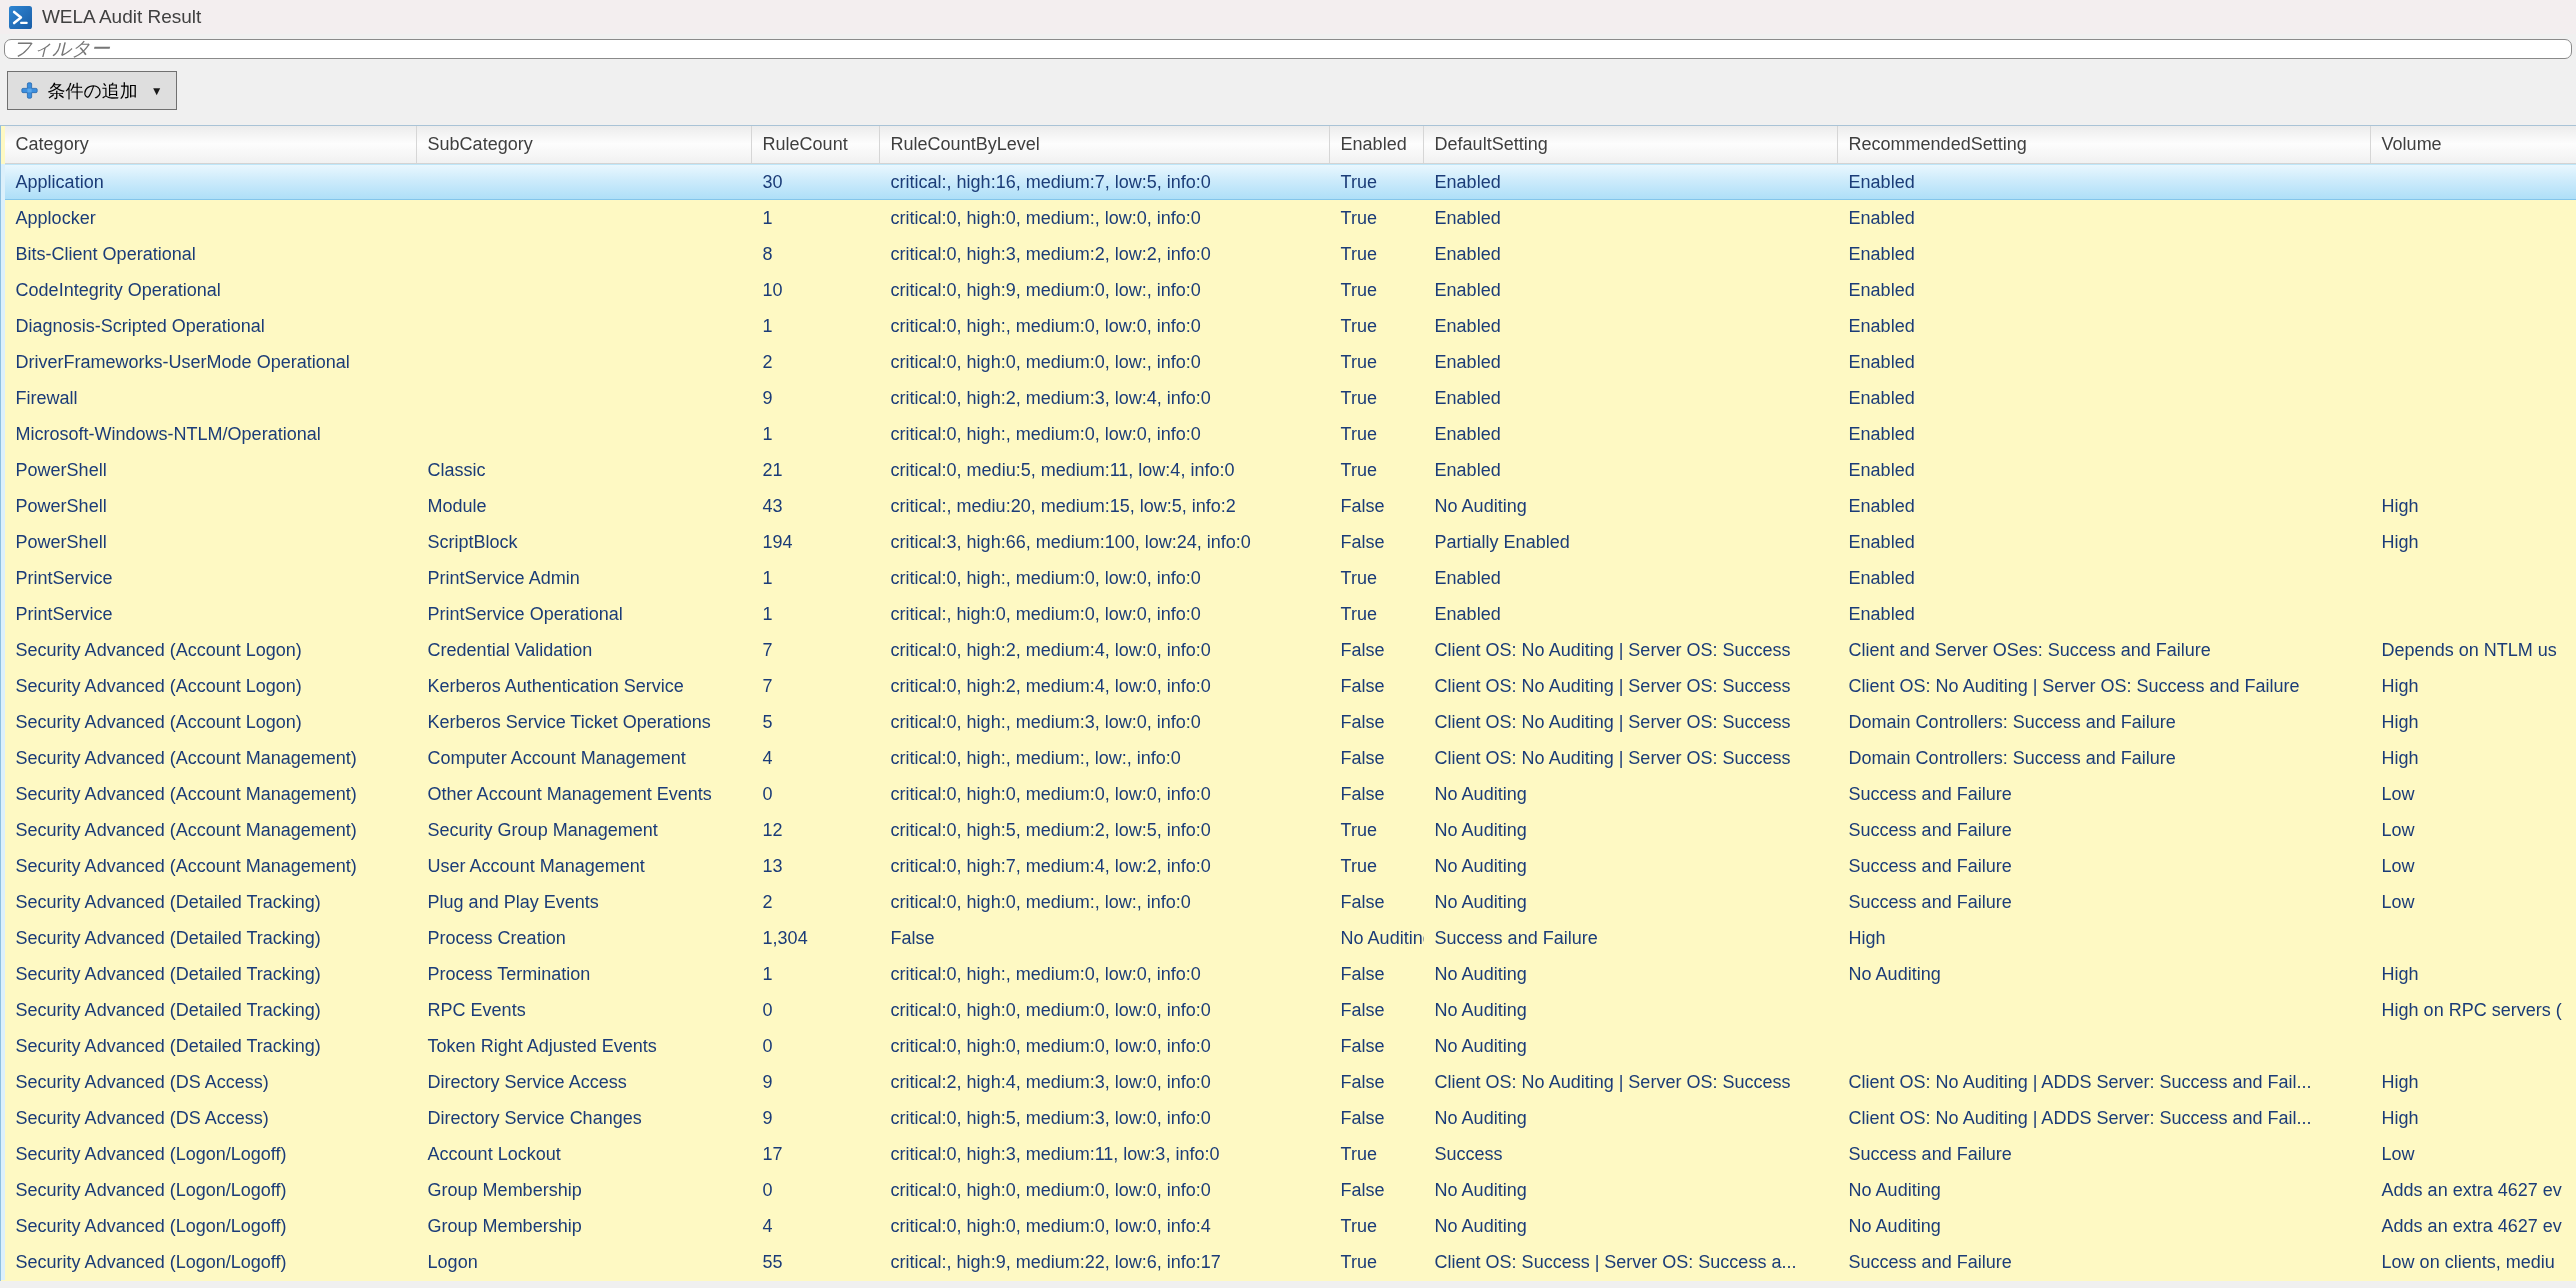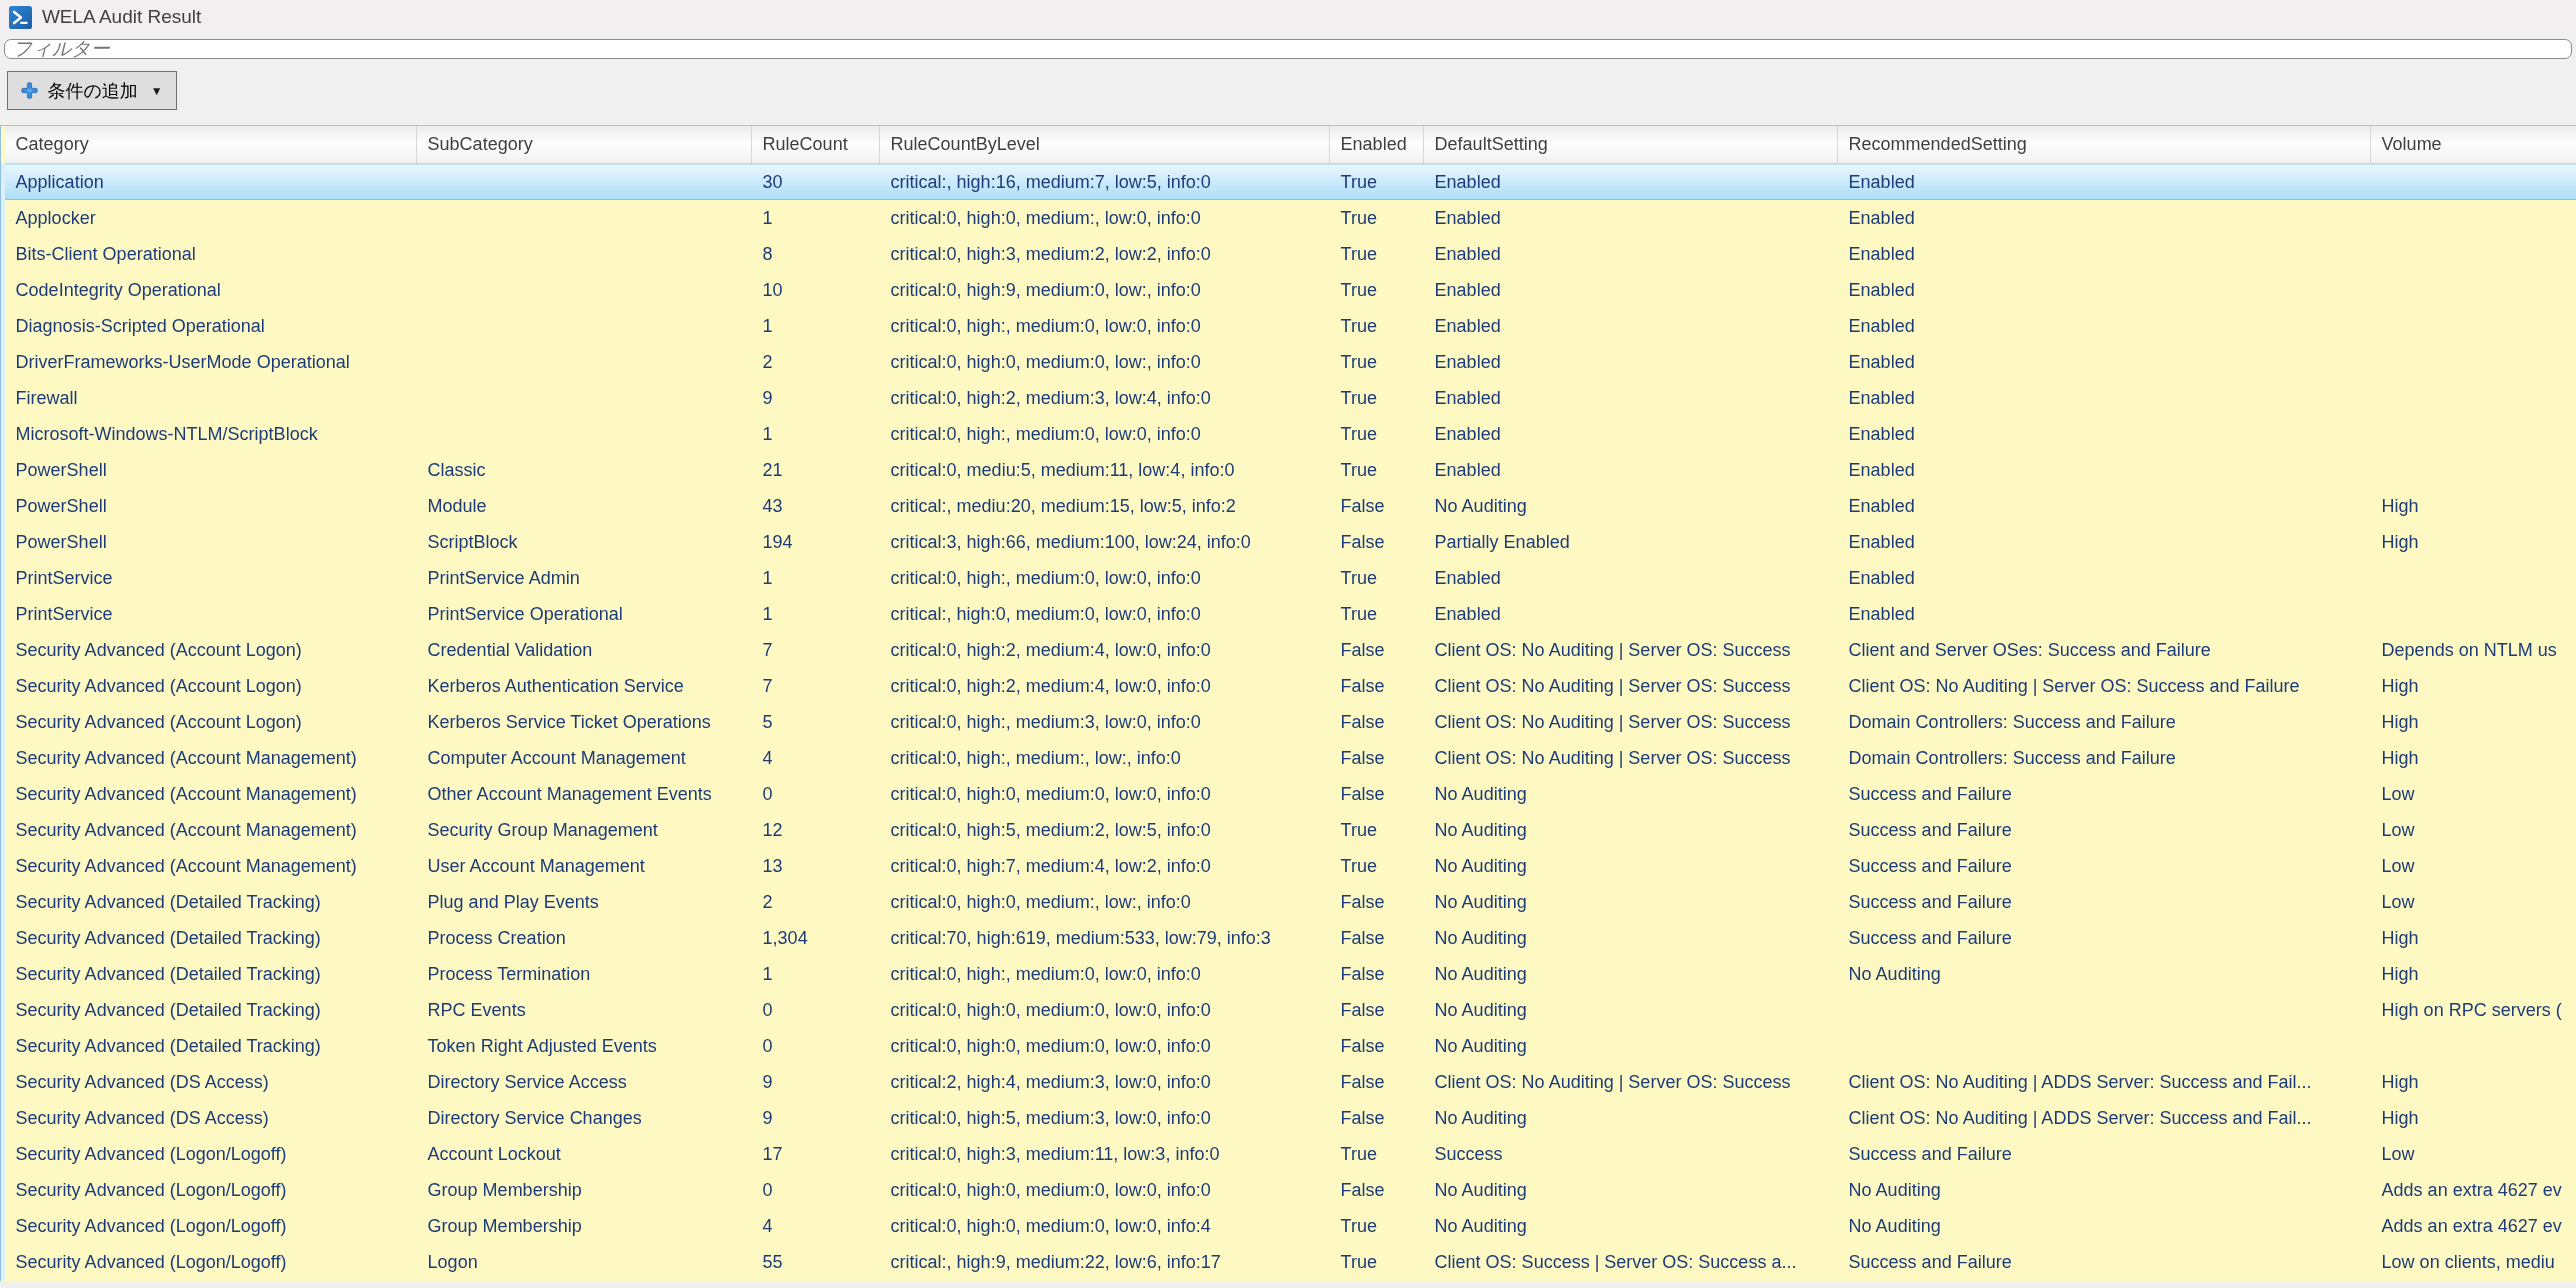--- a/index.html
+++ b/index.html
@@ -164,21 +164,21 @@
     <div class="cell">Firewall</div>
     <div class="cell"></div>
     <div class="cell">9</div>
     <div class="cell">critical:0, high:2, medium:3, low:4, info:0</div>
     <div class="cell">True</div>
     <div class="cell">Enabled</div>
     <div class="cell">Enabled</div>
     <div class="cell"></div>
   </div>
         <div class="row">
-    <div class="cell">Microsoft-Windows-NTLM/ScriptBlock</div>
+    <div class="cell">Microsoft-Windows-NTLM/Operational</div>
     <div class="cell"></div>
     <div class="cell">1</div>
     <div class="cell">critical:0, high:, medium:0, low:0, info:0</div>
     <div class="cell">True</div>
     <div class="cell">Enabled</div>
     <div class="cell">Enabled</div>
     <div class="cell"></div>
   </div>
         <div class="row">
     <div class="cell">PowerShell</div>
@@ -307,21 +307,20 @@
     <div class="cell">critical:0, high:0, medium:, low:, info:0</div>
     <div class="cell">False</div>
     <div class="cell">No Auditing</div>
     <div class="cell">Success and Failure</div>
     <div class="cell">Low</div>
   </div>
         <div class="row">
     <div class="cell">Security Advanced (Detailed Tracking)</div>
     <div class="cell">Process Creation</div>
     <div class="cell">1,304</div>
-    <div class="cell">critical:70, high:619, medium:533, low:79, info:3</div>
     <div class="cell">False</div>
     <div class="cell">No Auditing</div>
     <div class="cell">Success and Failure</div>
     <div class="cell">High</div>
   </div>
         <div class="row">
     <div class="cell">Security Advanced (Detailed Tracking)</div>
     <div class="cell">Process Termination</div>
     <div class="cell">1</div>
     <div class="cell">critical:0, high:, medium:0, low:0, info:0</div>

